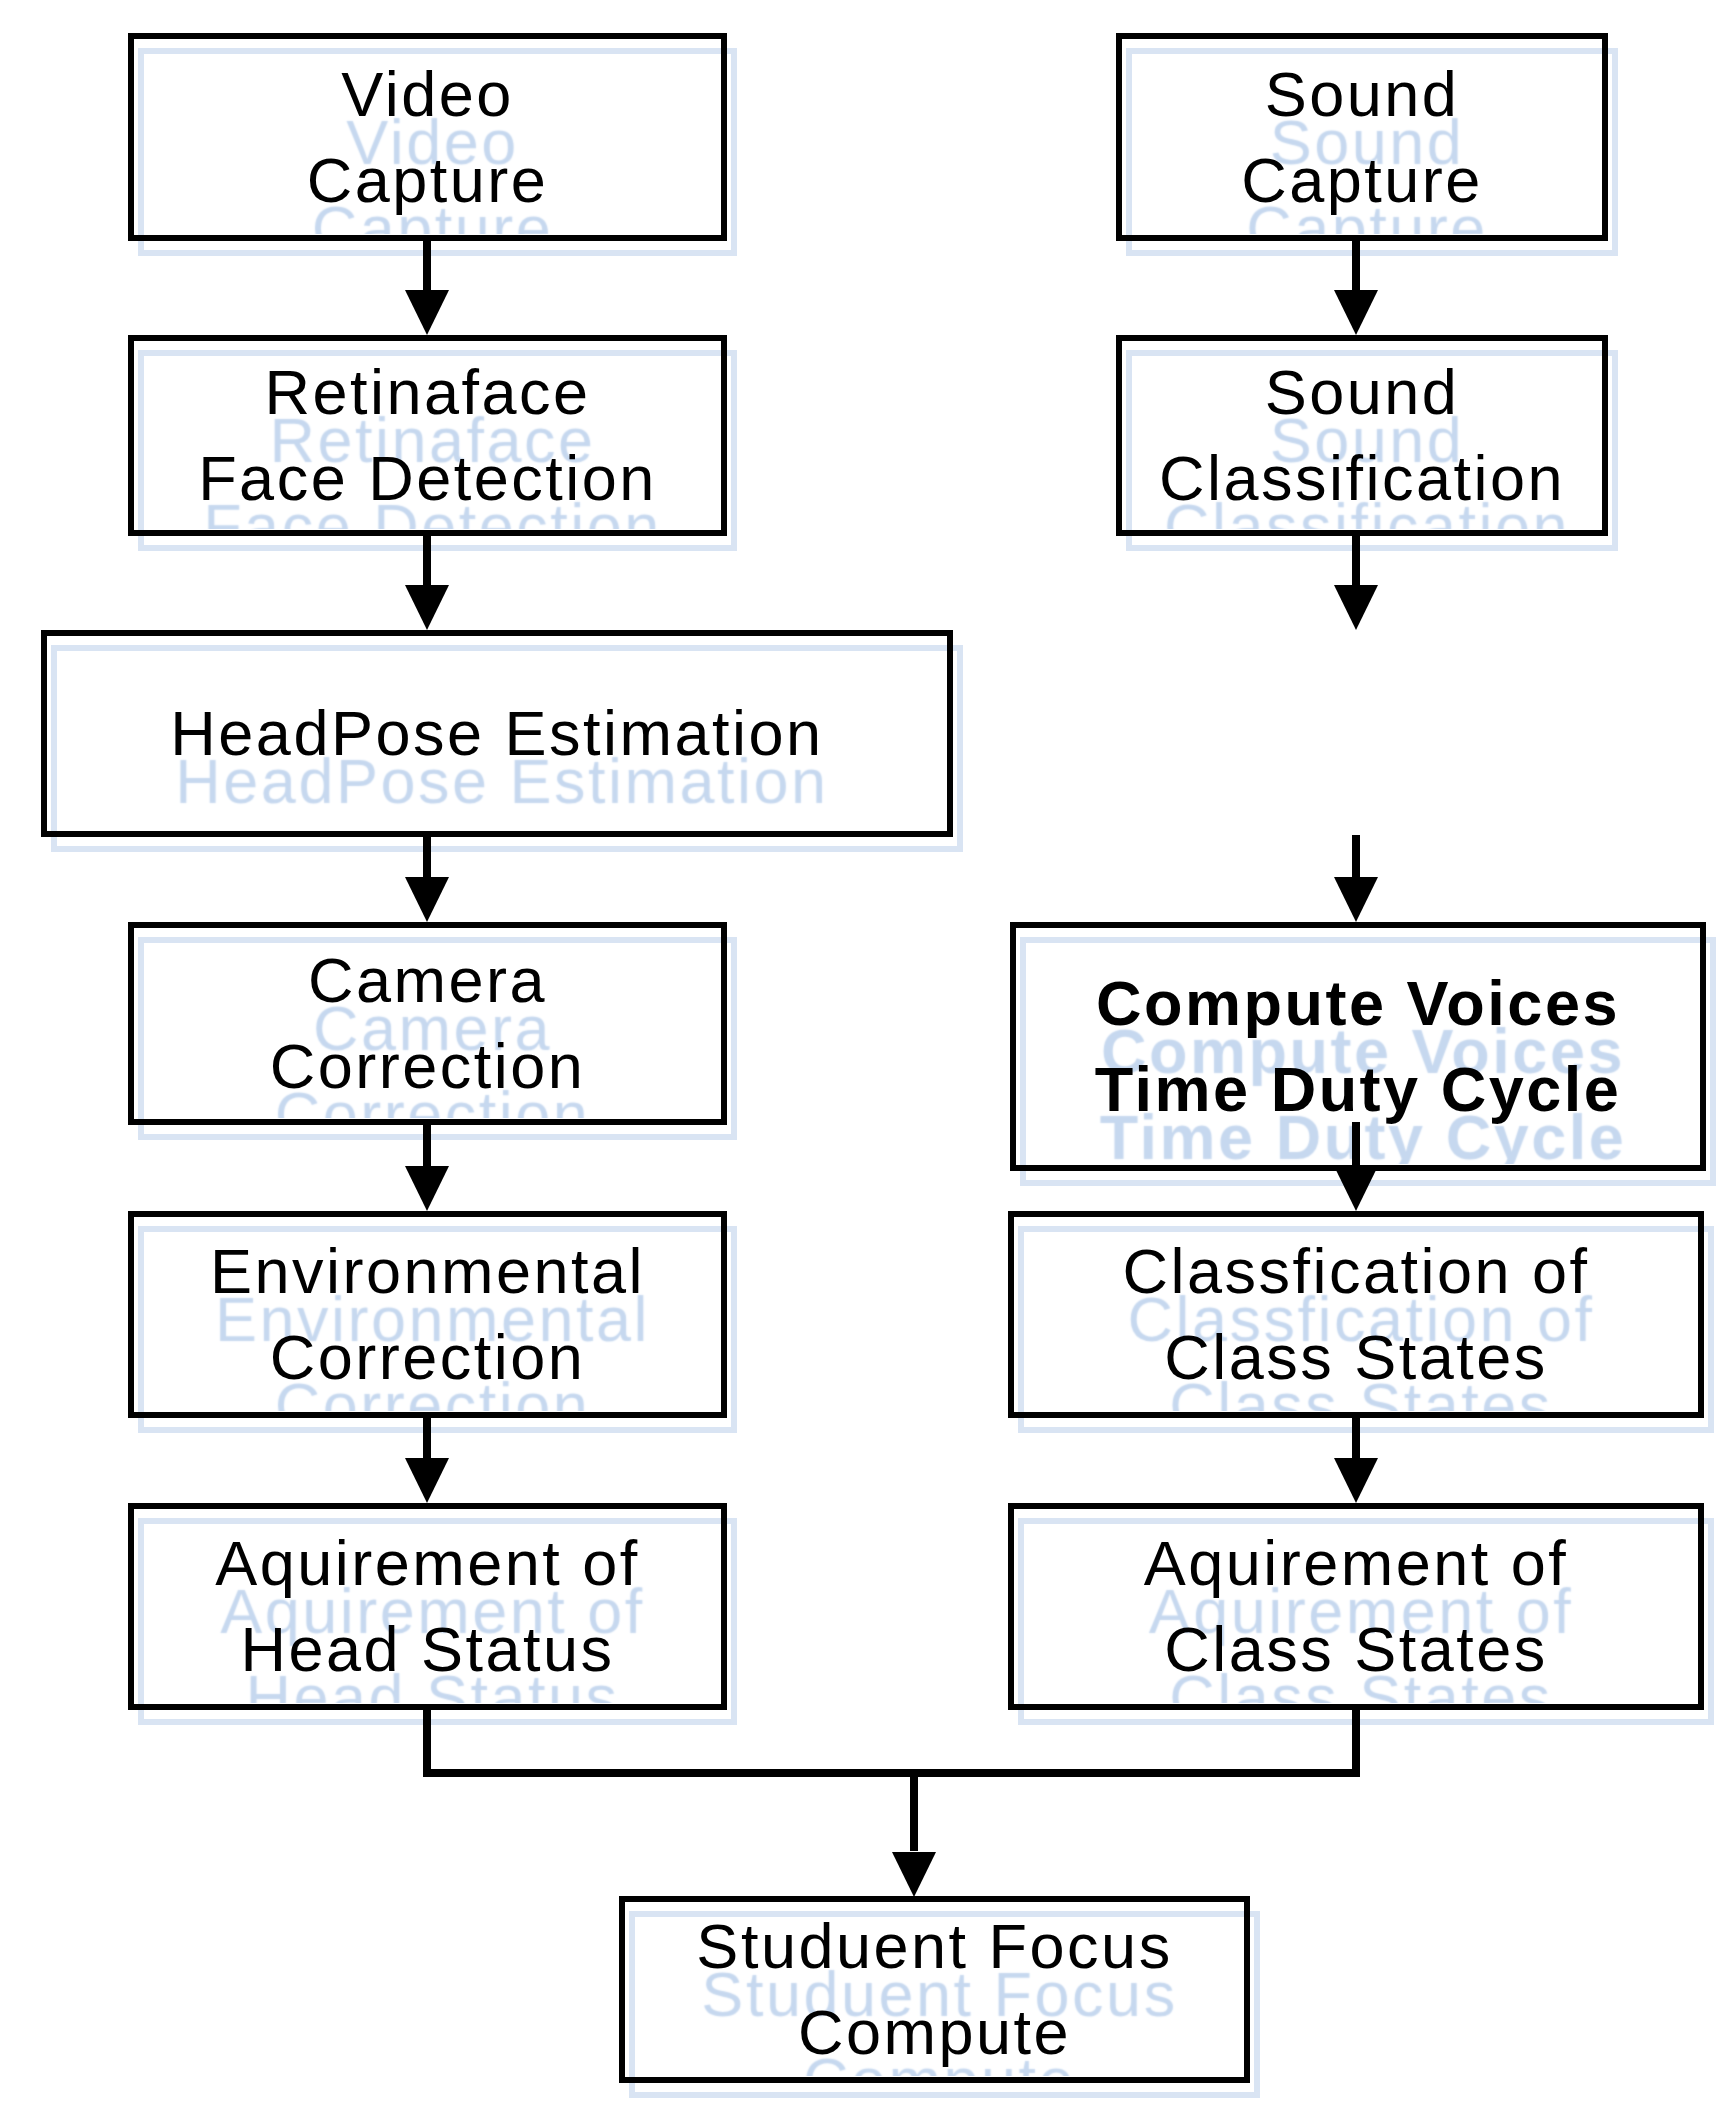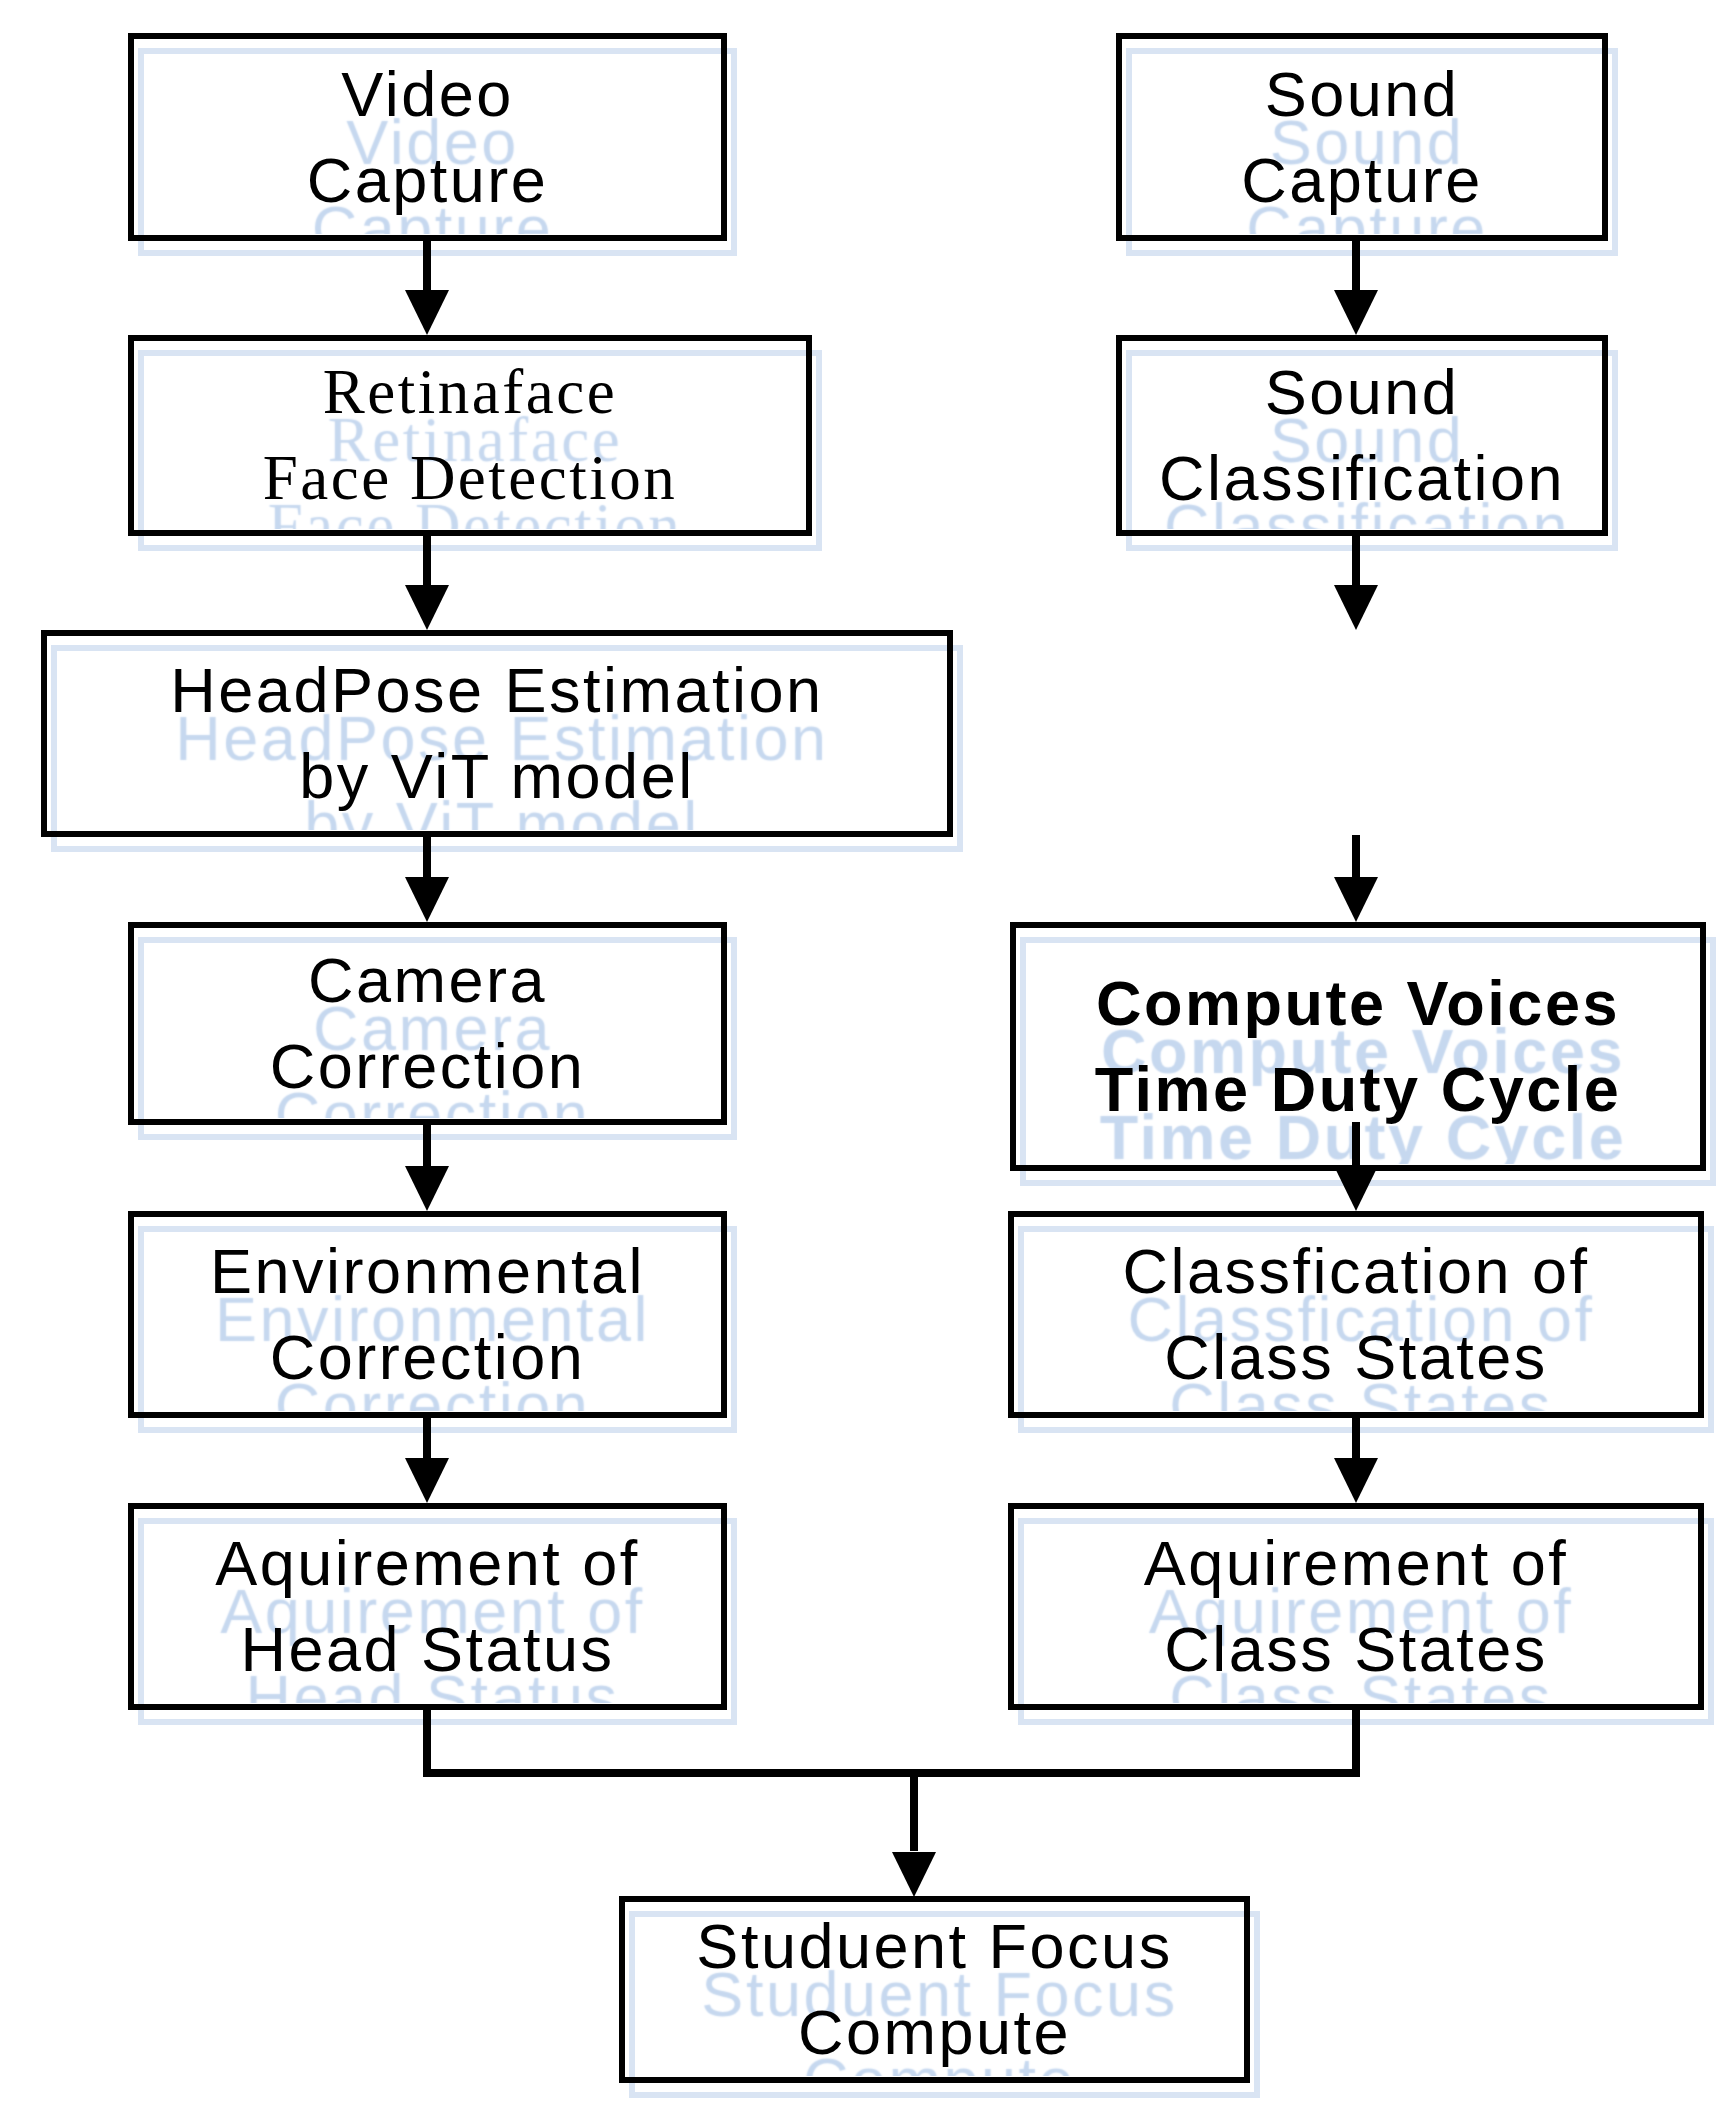--- a/index.html
+++ b/index.html
@@ -70,42 +70,39 @@
     <div class="content">
       <div class="tline">
           <span class="txt">Video</span>
         </div>
       <div class="tline">
           <span class="txt">Capture</span>
         </div>
     </div>
   </div>
 
-  <div class="node" style="left:128px;top:335px;width:684px;height:201px;font-family:Liberation Serif, serif;">
+  <div class="node" style="left:128px;top:335px;width:599px;height:201px;">
     <div class="ghost"></div>
     <div class="blackbox"></div>
     <div class="content">
       <div class="tline">
           <span class="txt">Retinaface</span>
         </div>
       <div class="tline">
           <span class="txt">Face Detection</span>
         </div>
     </div>
   </div>
 
   <div class="node" style="left:41px;top:630px;width:912px;height:207px;">
     <div class="ghost"></div>
     <div class="blackbox"></div>
     <div class="content">
       <div class="tline">
           <span class="txt">HeadPose Estimation</span>
-        </div>
-      <div class="tline">
-          <span class="txt">by ViT model</span>
         </div>
     </div>
   </div>
 
   <div class="node" style="left:128px;top:922px;width:599px;height:203px;">
     <div class="ghost"></div>
     <div class="blackbox"></div>
     <div class="content">
       <div class="tline">
           <span class="txt">Camera</span>

